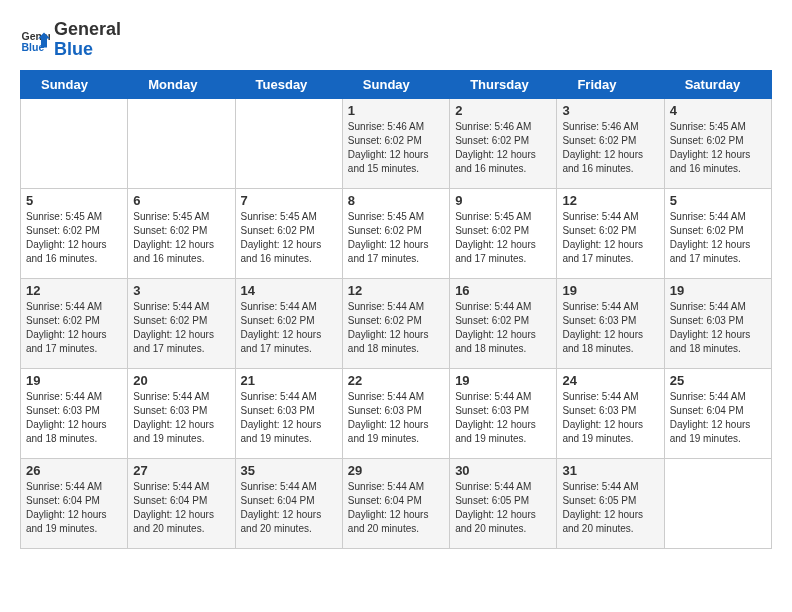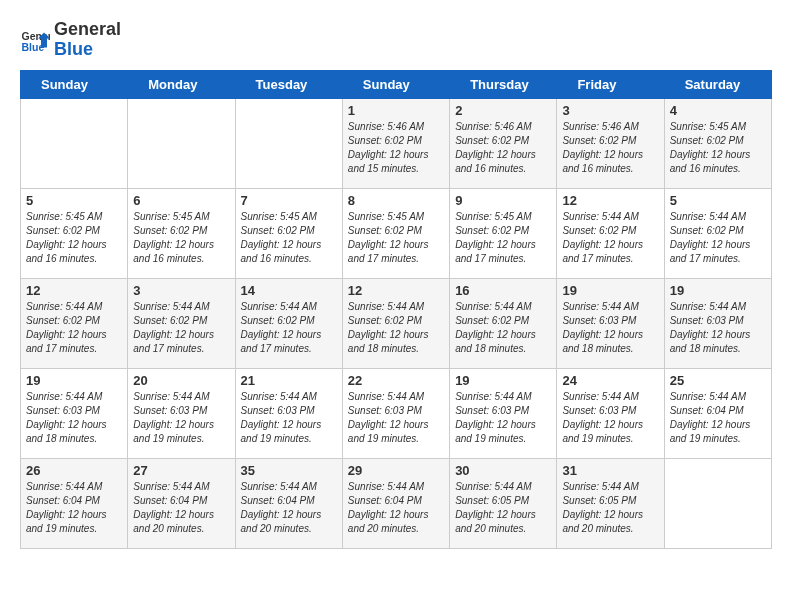--- a/index.html
+++ b/index.html
@@ -75,21 +75,20 @@
     }
     .day-num {
       font-size: 13px;
       font-weight: bold;
       margin-bottom: 2px;
     }
     .day-info {
       font-size: 10px;
       color: #333;
       line-height: 1.4;
-      font-style: italic;
     }
     .empty-cell {
       background: #fff !important;
     }
   </style>
 </head>
 <body>
 
 <div class="header">
   <div class="logo">

